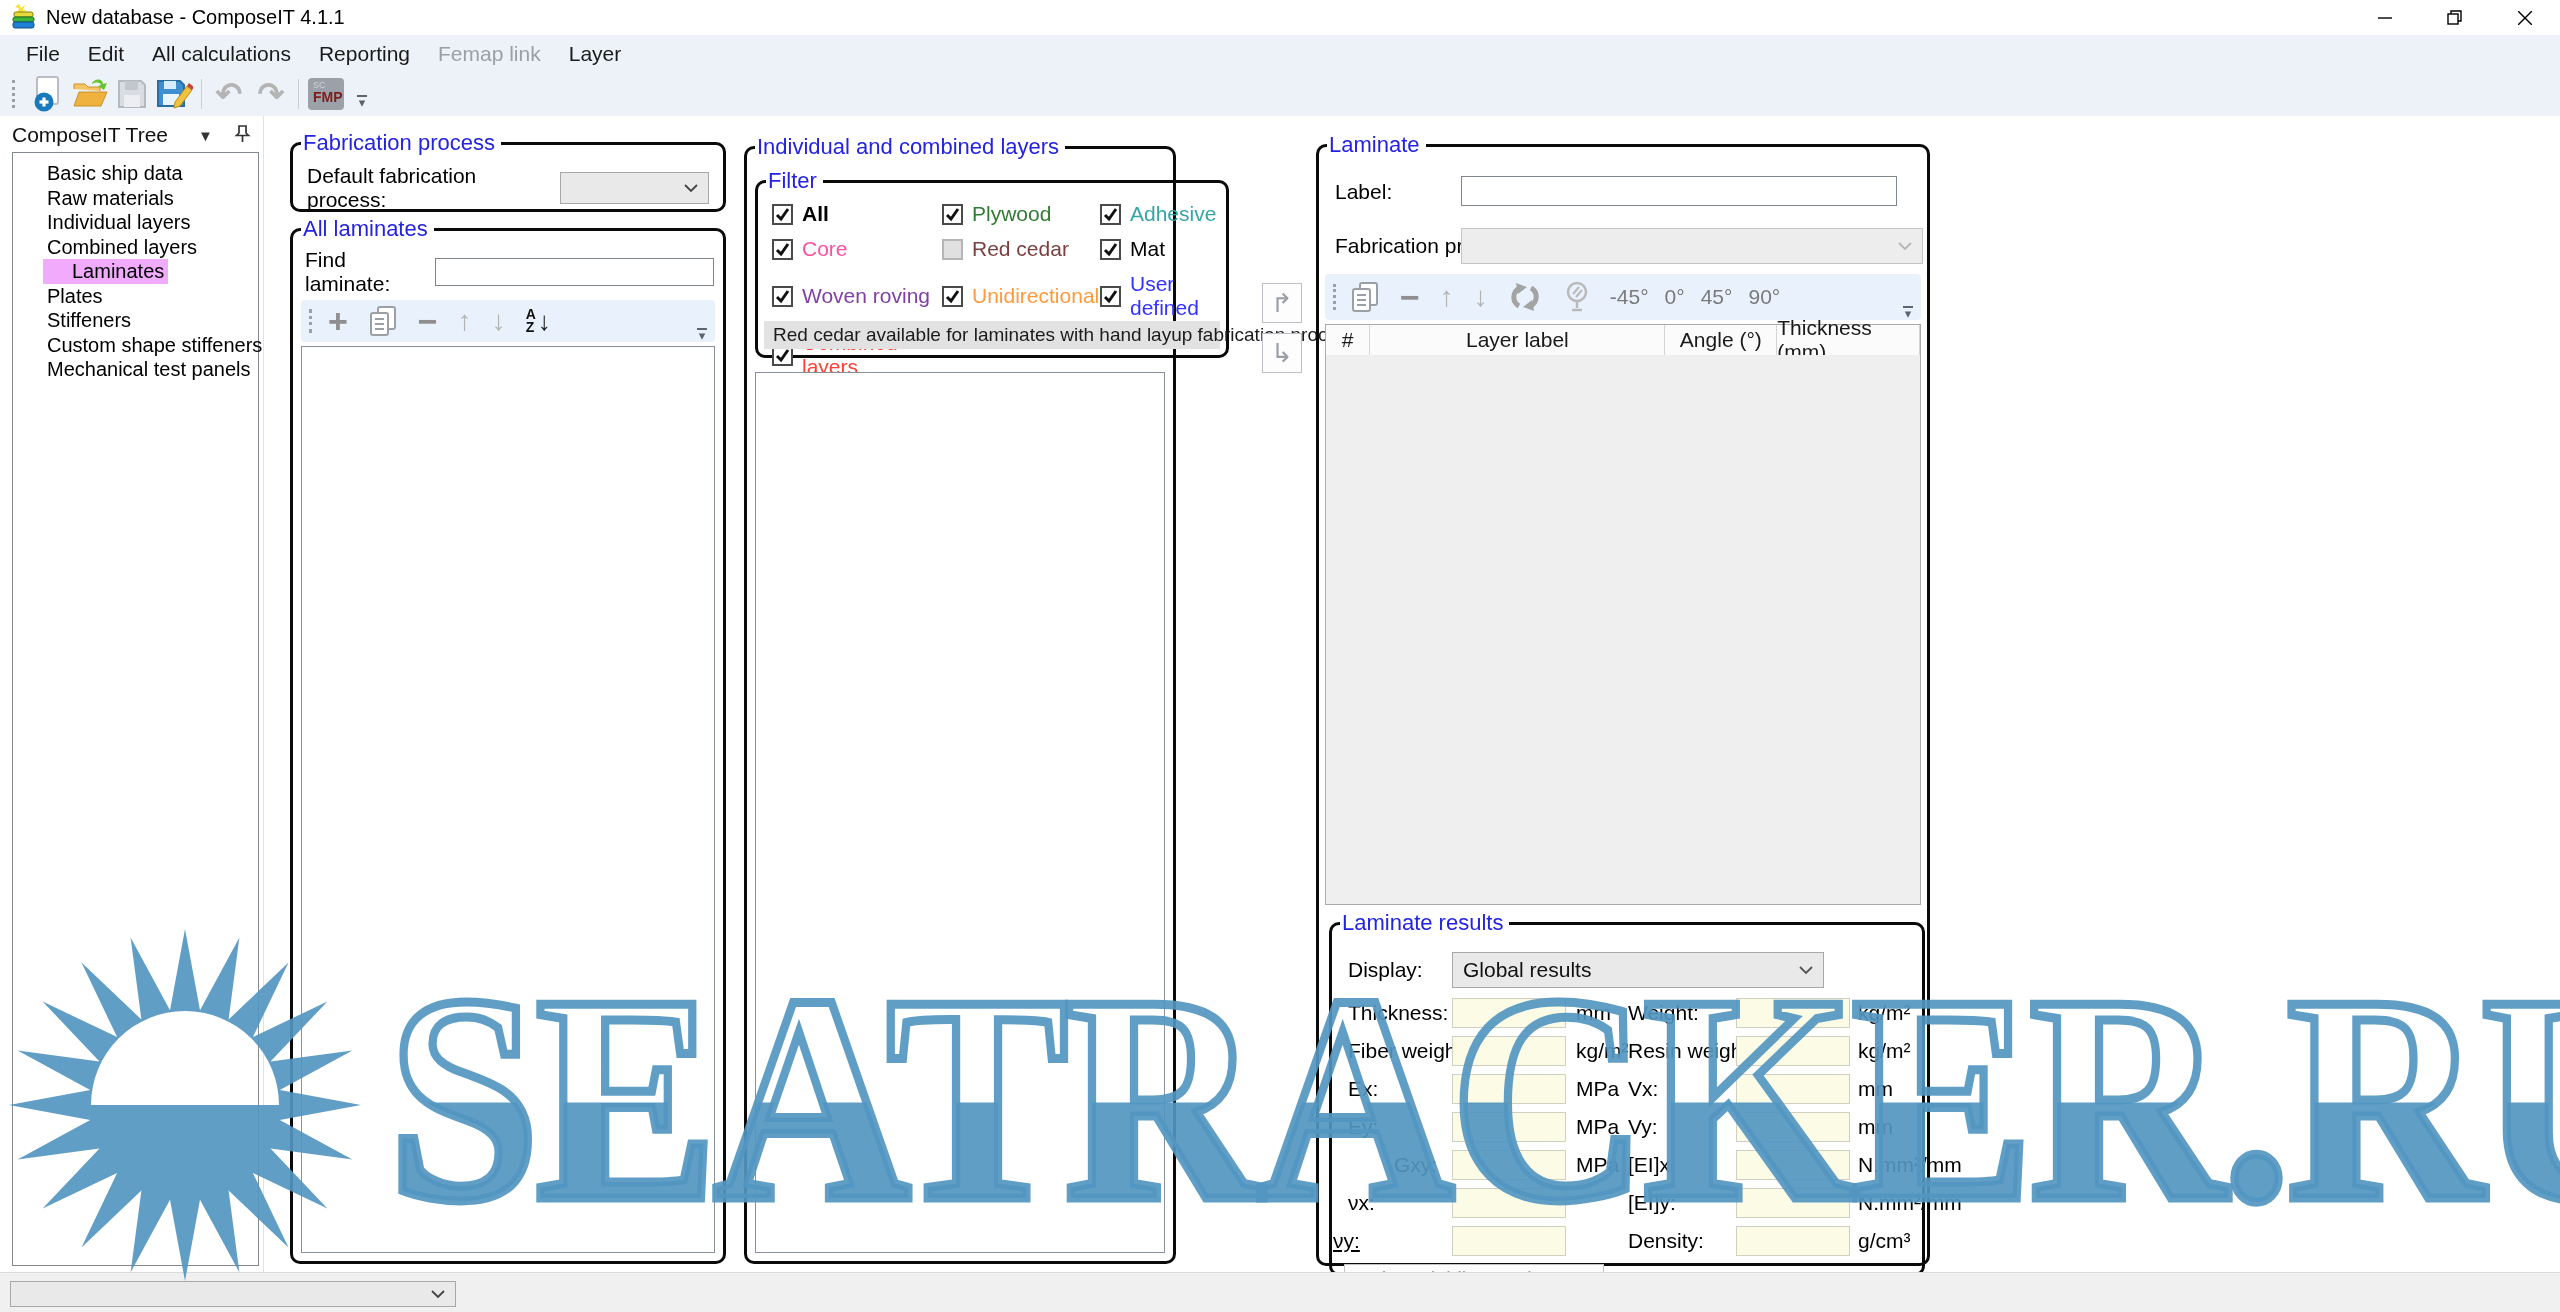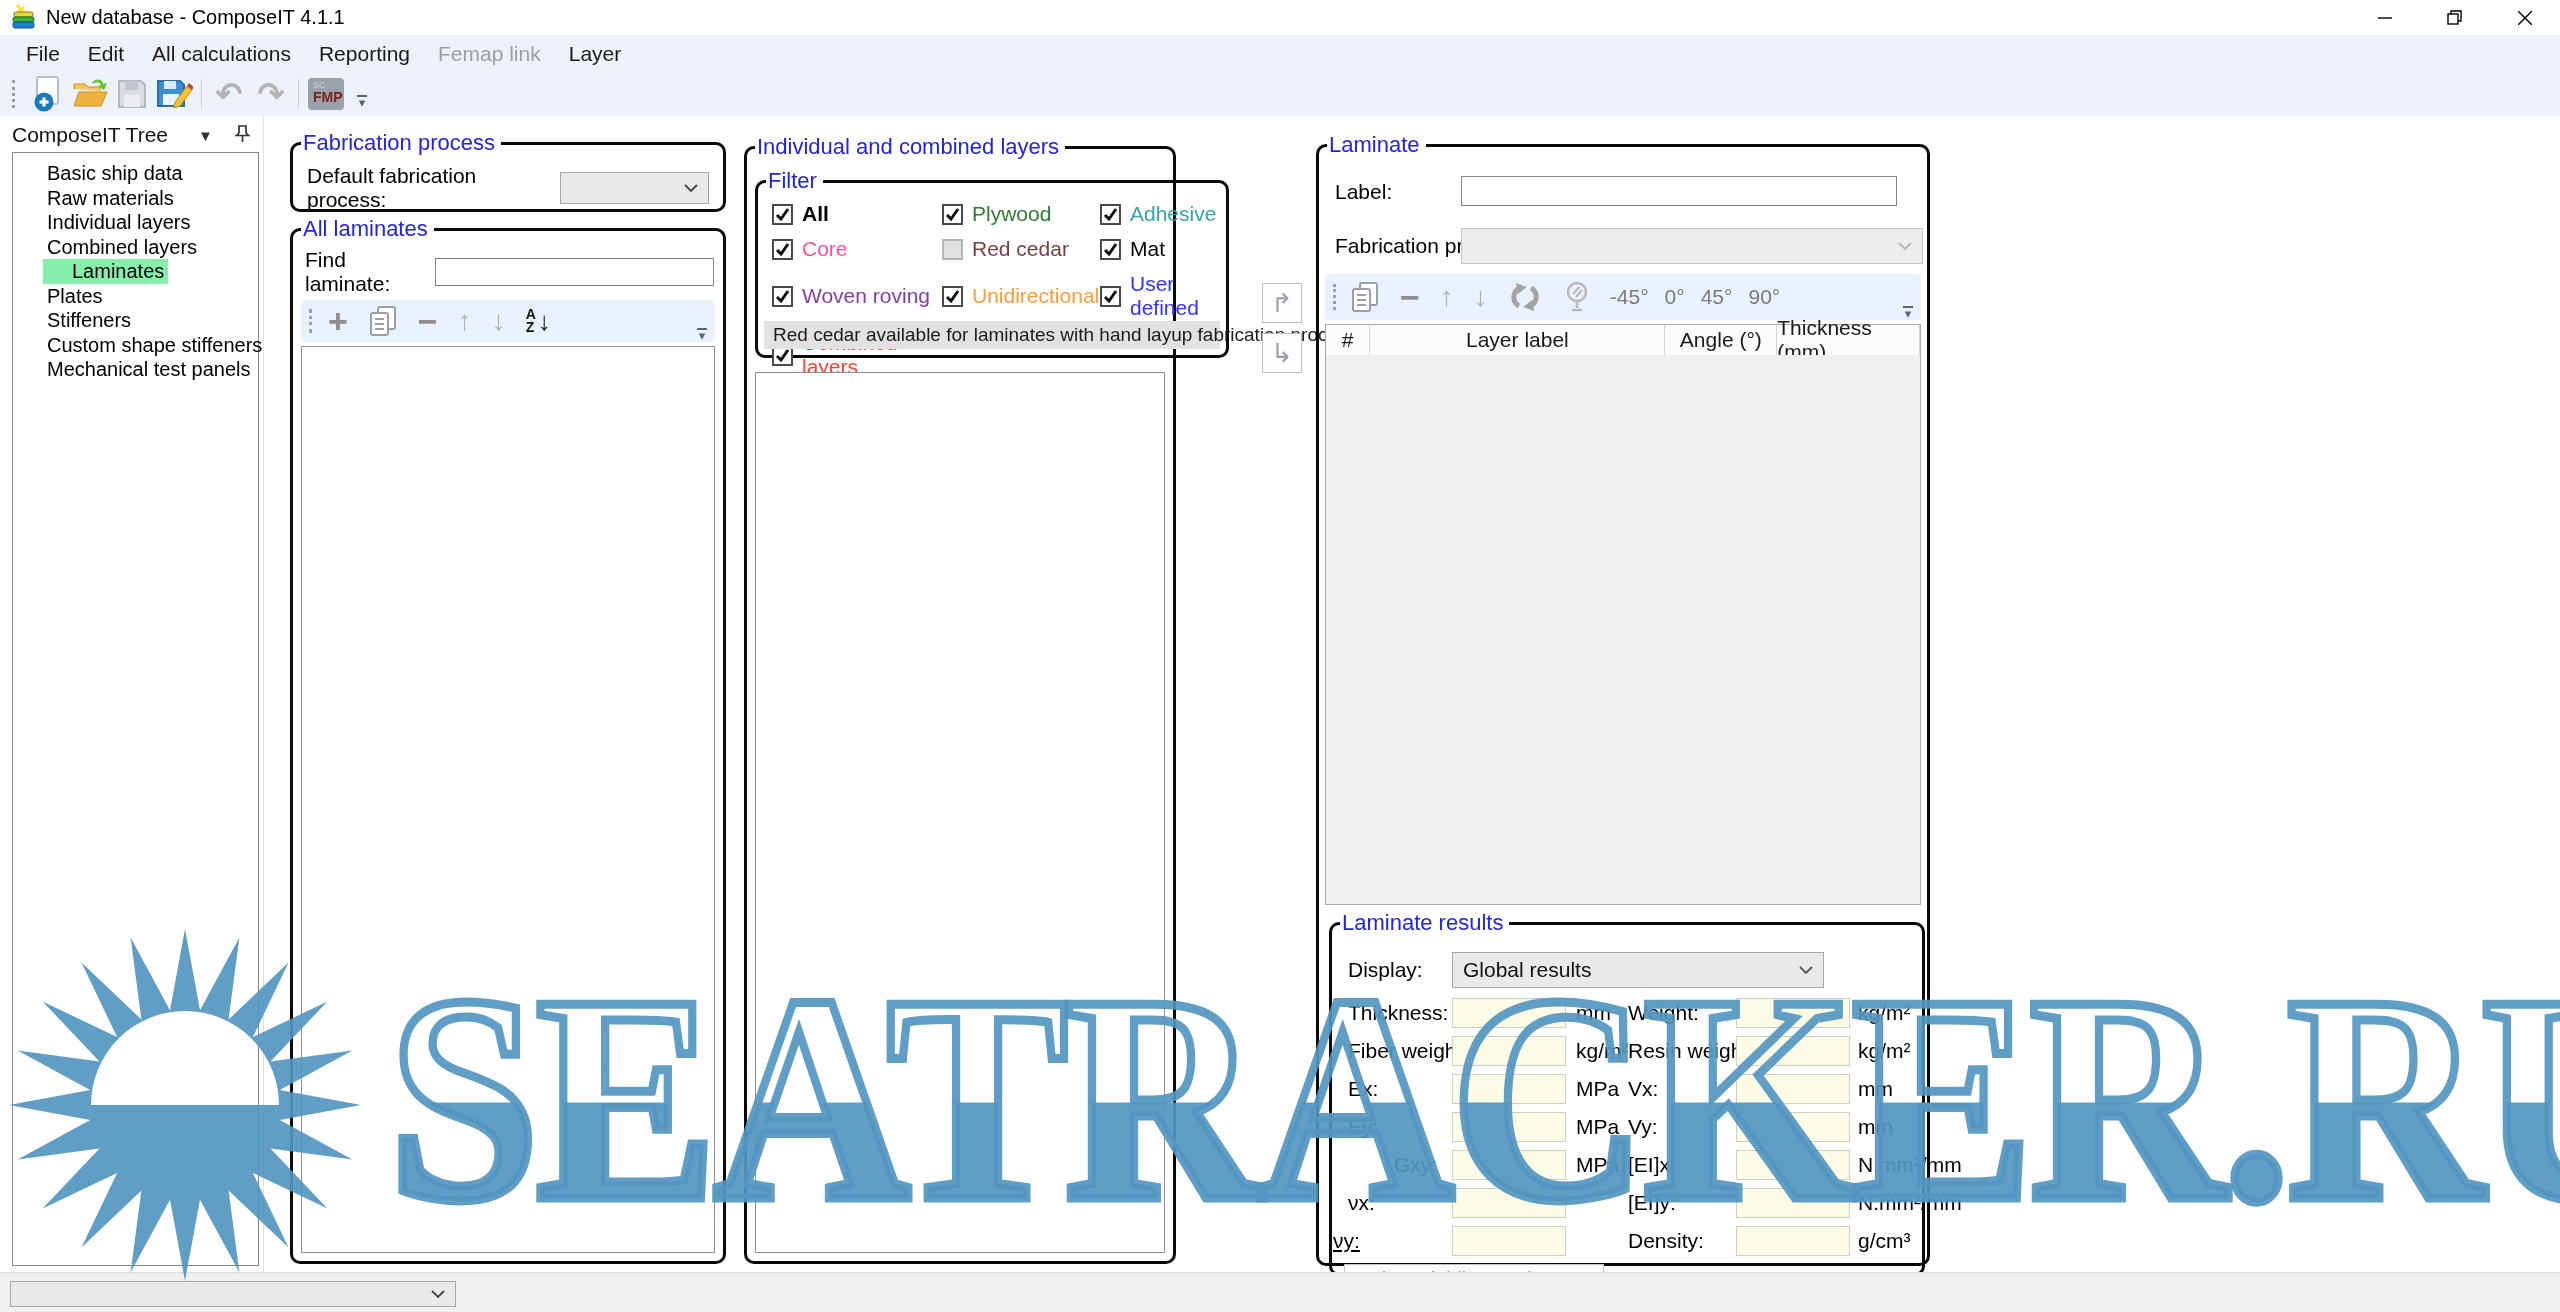--- a/index.html
+++ b/index.html
@@ -27,21 +27,21 @@
   .overflow .ovbar{width:10px;border-top:2px solid #5b6570;margin-bottom:2px;}
 
   
   .tree-header{position:absolute;left:0;top:119px;width:262px;height:33px;font-size:21px;color:#111;}
   .tree-header .tt{position:absolute;left:12px;top:4px;}
   .tree-caret{position:absolute;left:198px;top:8px;color:#333;font-size:15px;}
   .tree-pin{position:absolute;left:234px;top:5px;}
   .tree-box{position:absolute;left:12px;top:152px;width:247px;height:1114px;border:1px solid #828790;background:#fff;padding-top:8px;box-sizing:border-box;}
   .tree-item{font-size:20px;line-height:24.5px;padding-left:30px;color:#000;white-space:nowrap;}
   .tree-item span{display:inline-block;padding:0 4px;}
-  .tree-item.selected span{background:#86efac;padding-left:29px;}
+  .tree-item.selected span{background:#f0abfc;padding-left:29px;}
   .v-split{position:absolute;left:263px;top:116px;width:1px;height:1156px;background:#e2e2e2;}
 
   
   fieldset{position:absolute;border:3px solid #0a0a0a;border-radius:10px;margin:0;padding:0;box-sizing:border-box;background:transparent;}
   legend{color:#2323e0;font-size:22px;margin-left:8px;padding:0 6px 0 2px;}
 
   .flabel{font-size:21px;color:#000;}
   .tinput{background:#fff;border:1px solid #7f858d;height:28px;font-size:20px;padding:0 6px;box-sizing:border-box;}
   .combo{background:#e9e9e9;border:1px solid #a8a8a8;display:flex;align-items:center;box-sizing:border-box;}
   .combo .val{flex:1;padding:0 10px;font-size:21px;color:#111;white-space:nowrap;overflow:hidden;}

